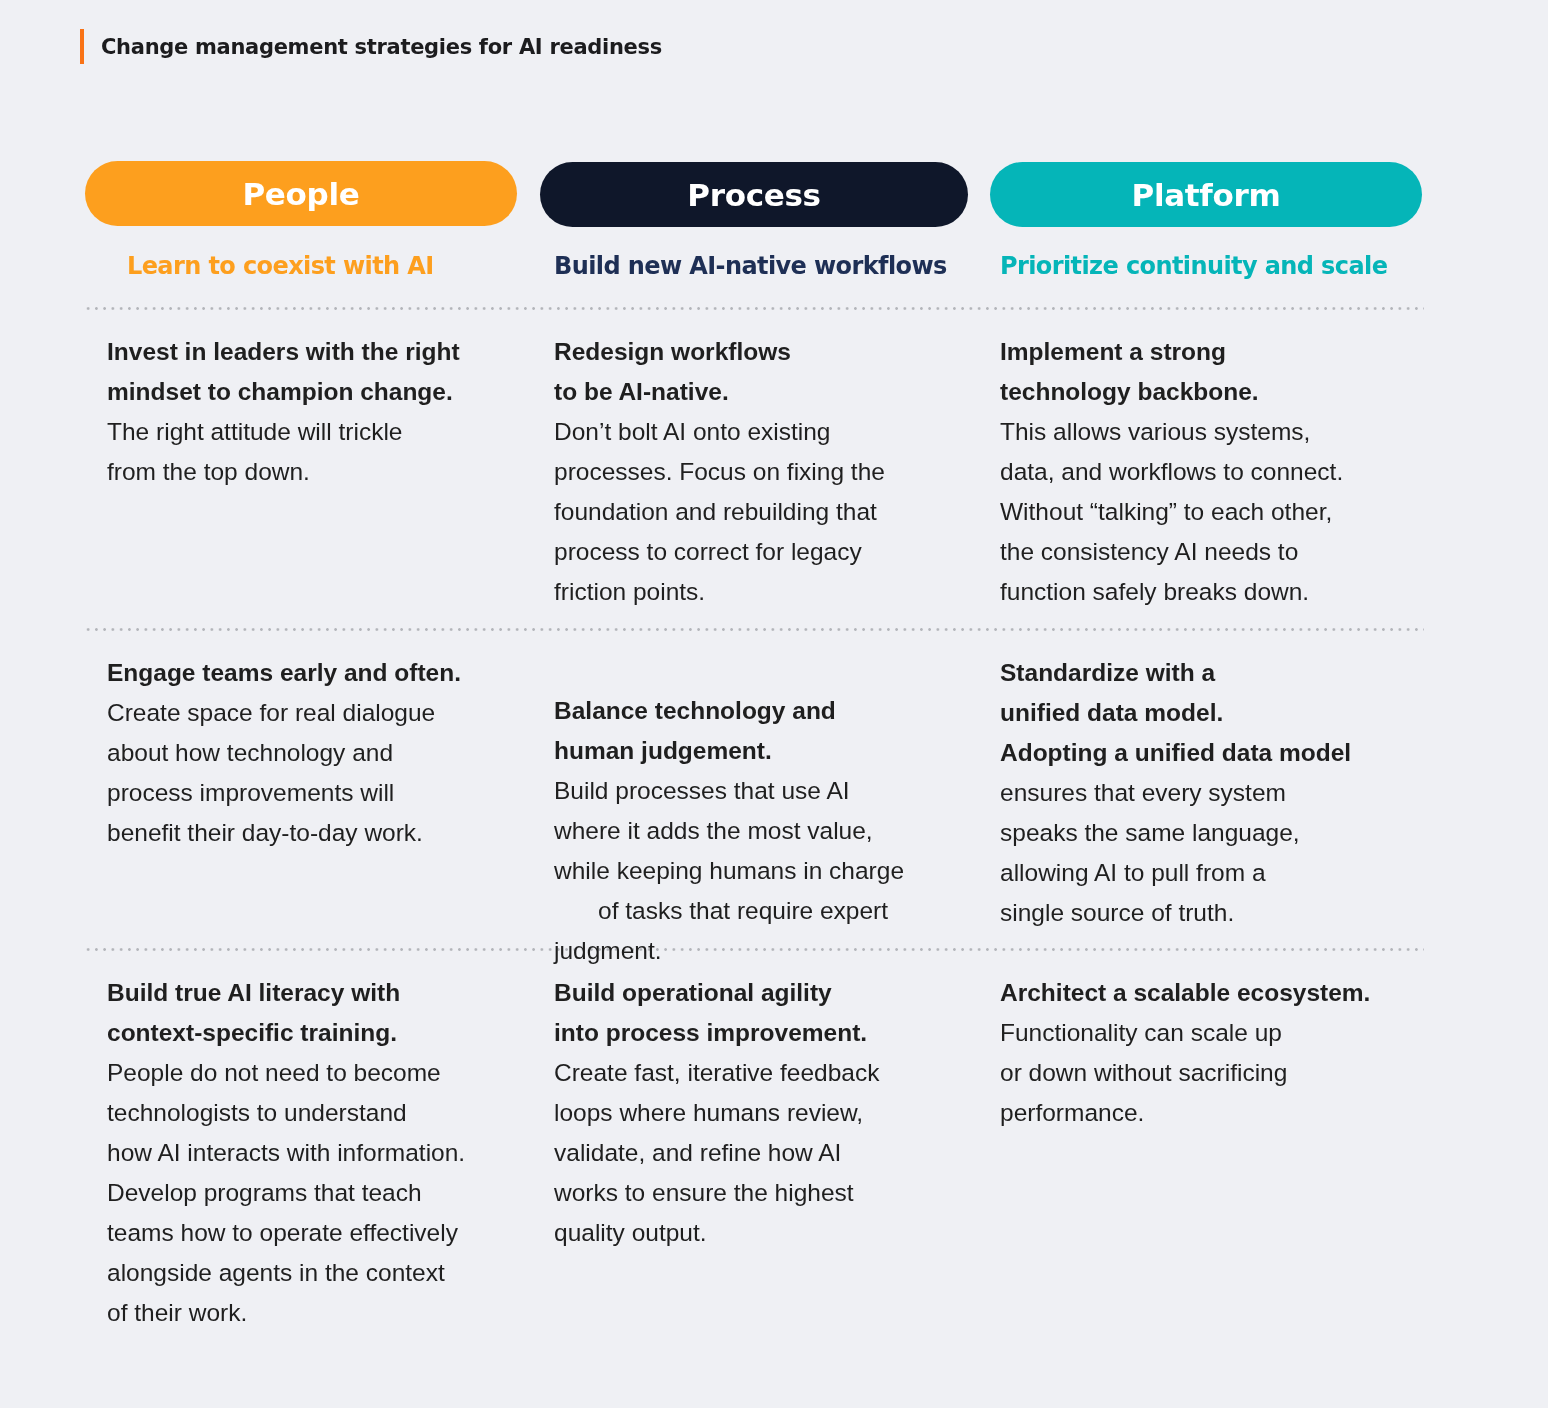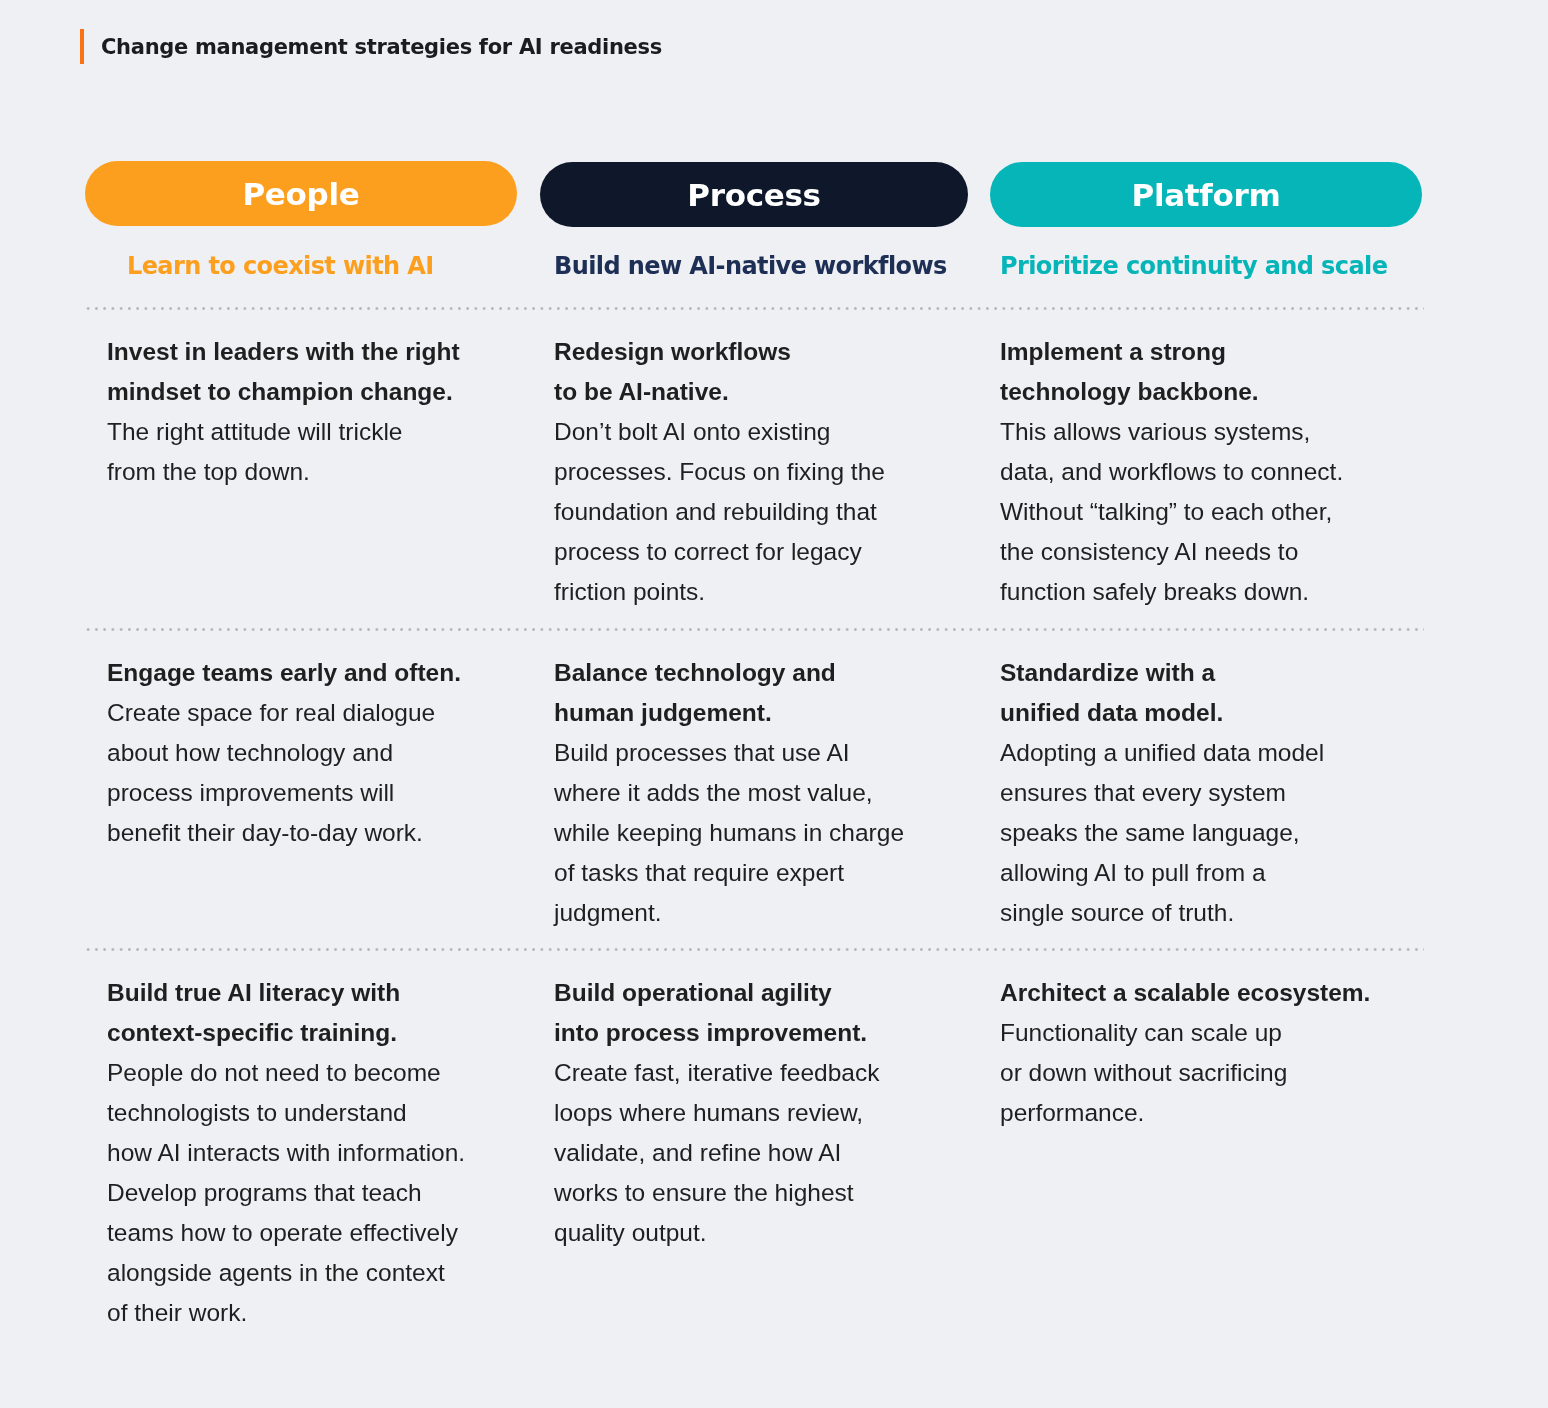--- a/index.html
+++ b/index.html
@@ -168,38 +168,38 @@
     </span>
   <span class="body">
       <span style="display: block;">Create space for real dialogue</span>
       <span style="display: block;">about how technology and</span>
       <span style="display: block;">process improvements will</span>
       <span style="display: block;">benefit their day-to-day work.</span>
     </span>
 </div>
 <div class="cell col-1 row-1">
   <span class="bold">
-      <span style="display: block;">Balance technology and</span>
+      <span style="display: block; margin-top: 38px;">Balance technology and</span>
       <span style="display: block;">human judgement.</span>
     </span>
   <span class="body">
       <span style="display: block;">Build processes that use AI</span>
       <span style="display: block;">where it adds the most value,</span>
       <span style="display: block;">while keeping humans in charge</span>
-      <span style="display: block;">of tasks that require expert</span>
+      <span style="display: block; margin-left: 44px;">of tasks that require expert</span>
       <span style="display: block;">judgment.</span>
     </span>
 </div>
 <div class="cell col-2 row-1">
   <span class="bold">
       <span style="display: block;">Standardize with a</span>
       <span style="display: block;">unified data model.</span>
     </span>
   <span class="body">
-      <span style="display: block;">Adopting a unified data model</span>
+      <span style="display: block; font-weight: bold;">Adopting a unified data model</span>
       <span style="display: block;">ensures that every system</span>
       <span style="display: block;">speaks the same language,</span>
       <span style="display: block;">allowing AI to pull from a</span>
       <span style="display: block;">single source of truth.</span>
     </span>
 </div>
 
 <div class="cell col-0 row-2">
   <span class="bold">
       <span style="display: block;">Build true AI literacy with</span>

